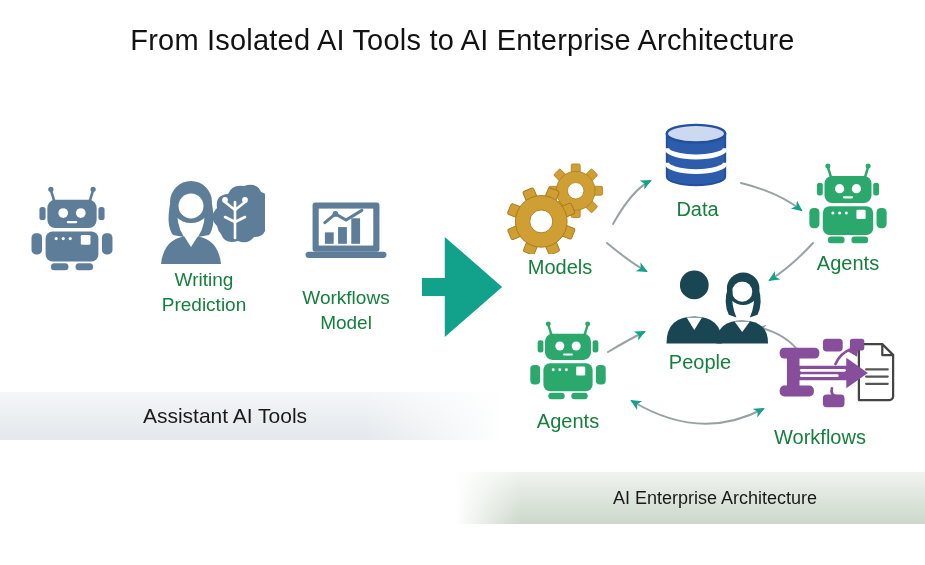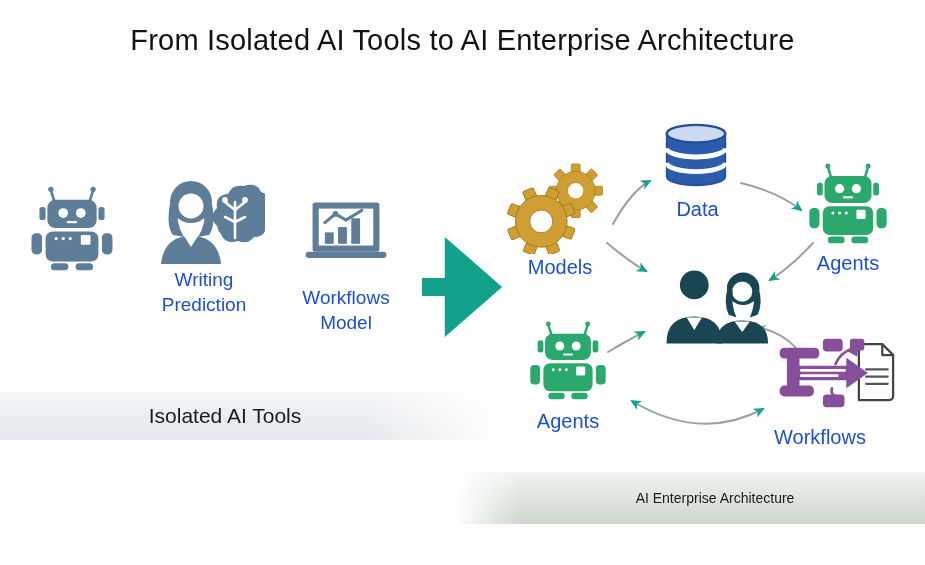--- a/index.html
+++ b/index.html
@@ -6,40 +6,40 @@
   .canvas{
     position:relative;width:925px;height:565px;overflow:hidden;background:#ffffff;
     font-family:"Liberation Sans", sans-serif;color:#151515;padding-left:30px;
   }
   .title{
     position:absolute;top:24px;left:0;width:925px;text-align:center;
     font-size:29px;letter-spacing:.2px;color:#121212;
   }
   .icon-box{position:absolute;}
   .icon-box svg{display:block;width:100%;height:100%;}
-  .lbl{position:absolute;text-align:center;font-size:19px;line-height:1.3;color:#1d4ed8;}
+  .lbl{position:absolute;text-align:center;font-size:19px;line-height:1.3;color:#15803d;}
   .node-lbl{font-size:20px;}
   .robot-slate{color:#5d7d99;}
   .robot-green{color:#2ba86b;}
   .banner-left{
     position:absolute;left:0;top:392px;width:505px;height:48px;
     background-image:
       linear-gradient(to right, rgba(255,255,255,0) 0%, rgba(255,255,255,0) 72%, #ffffff 100%),
       linear-gradient(to bottom, #f4f6f8 0%, #e4e8ec 100%);
     display:flex;align-items:center;
   }
   .banner-left .banner-text{width:450px;text-align:center;font-size:21px;color:#1a1a1a;}
   .banner-right{
     position:absolute;left:455px;top:472px;width:470px;height:52px;
     background-image:
       linear-gradient(to left, rgba(255,255,255,0) 0%, rgba(255,255,255,0) 86%, #ffffff 100%),
       linear-gradient(to bottom, #f0f4ef 0%, #ccd7ca 100%);
     display:flex;align-items:center;
   }
-  .banner-right .banner-text{width:410px;margin-left:55px;text-align:center;font-size:14px;color:#1a1a1a;}
+  .banner-right .banner-text{width:410px;margin-left:55px;text-align:center;font-size:18px;color:#1a1a1a;}
   .connectors{position:absolute;left:0;top:0;width:925px;height:565px;pointer-events:none;}
 </style>
 </head>
 <body>
 
 <div class="canvas">
 
   <div class="title">From Isolated AI Tools to AI Enterprise Architecture</div>
 
   <div class="icon-box robot-slate" style="left:28px;top:182px;width:88px;height:92px;">
@@ -102,21 +102,21 @@
   </div>
   <div class="lbl" style="left:290px;top:286px;width:112px;">Workflows Model</div>
 
   <div class="icon-box" style="left:422px;top:225px;width:82px;height:124px;">
     <svg viewBox="0 0 90 130">
       <polygon points="0,55 25,55 25,10 88,65 25,120 25,75 0,75" fill="#12a28b"></polygon>
     </svg>
   </div>
 
   <div class="banner-left">
-    <div class="banner-text">Isolated AI Tools</div>
+    <div class="banner-text">Assistant AI Tools</div>
   </div>
 
   <svg class="connectors" viewBox="0 0 925 565">
     <defs>
       <marker id="ahTeal" markerWidth="14" markerHeight="12" refX="9" refY="5" orient="auto-start-reverse" markerUnits="userSpaceOnUse">
         <path d="M0 0 L11 5 L0 10 L3 5 z" fill="#13a28c"></path>
       </marker>
       <marker id="ahGray" markerWidth="12" markerHeight="10" refX="8" refY="4" orient="auto-start-reverse" markerUnits="userSpaceOnUse">
         <path d="M0 0 L9 4 L0 8 L2.5 4 z" fill="#8d9597"></path>
       </marker>
@@ -210,20 +210,21 @@
       <path d="M33 51 l8 13 l8-13 z" fill="#fff"></path>
       <circle cx="92" cy="21" r="17" fill="currentColor"></circle>
       <circle cx="91" cy="24" r="10.5" fill="#fff"></circle>
       <path d="M75 20 q3-13 17-13 q13 0 16 13 q-8-7-16-7 q-10 0-17 7 z" fill="currentColor"></path>
       <path d="M108 20 q5 16-1 28 l-8 3 q6-14 4-28 z" fill="currentColor"></path>
       <path d="M76 20 q-5 16 1 28 l8 3 q-6-14-4-28 z" fill="currentColor"></path>
       <path d="M64 78 q0-24 27-24 q27 0 27 24 z" fill="currentColor"></path>
       <path d="M83 55 l8 11 l8-11 z" fill="#fff"></path>
     </svg>
   </div>
+  <div class="lbl node-lbl" style="left:650px;top:349px;width:100px;">People</div>
 
   <div class="icon-box robot-green" style="left:527px;top:318px;width:82px;height:84px;">
     <svg viewBox="0 0 100 100">
       <line x1="30" y1="20" x2="26" y2="7" stroke="currentColor" stroke-width="3"></line>
       <line x1="70" y1="20" x2="74" y2="7" stroke="currentColor" stroke-width="3"></line>
       <circle cx="26" cy="6" r="3" fill="currentColor"></circle>
         <circle cx="74" cy="6" r="3" fill="currentColor"></circle>
       <rect x="13" y="26" width="7" height="15" rx="3" fill="currentColor"></rect>
       <rect x="80" y="26" width="7" height="15" rx="3" fill="currentColor"></rect>
       <rect x="22" y="18" width="56" height="32" rx="9" fill="currentColor"></rect>

